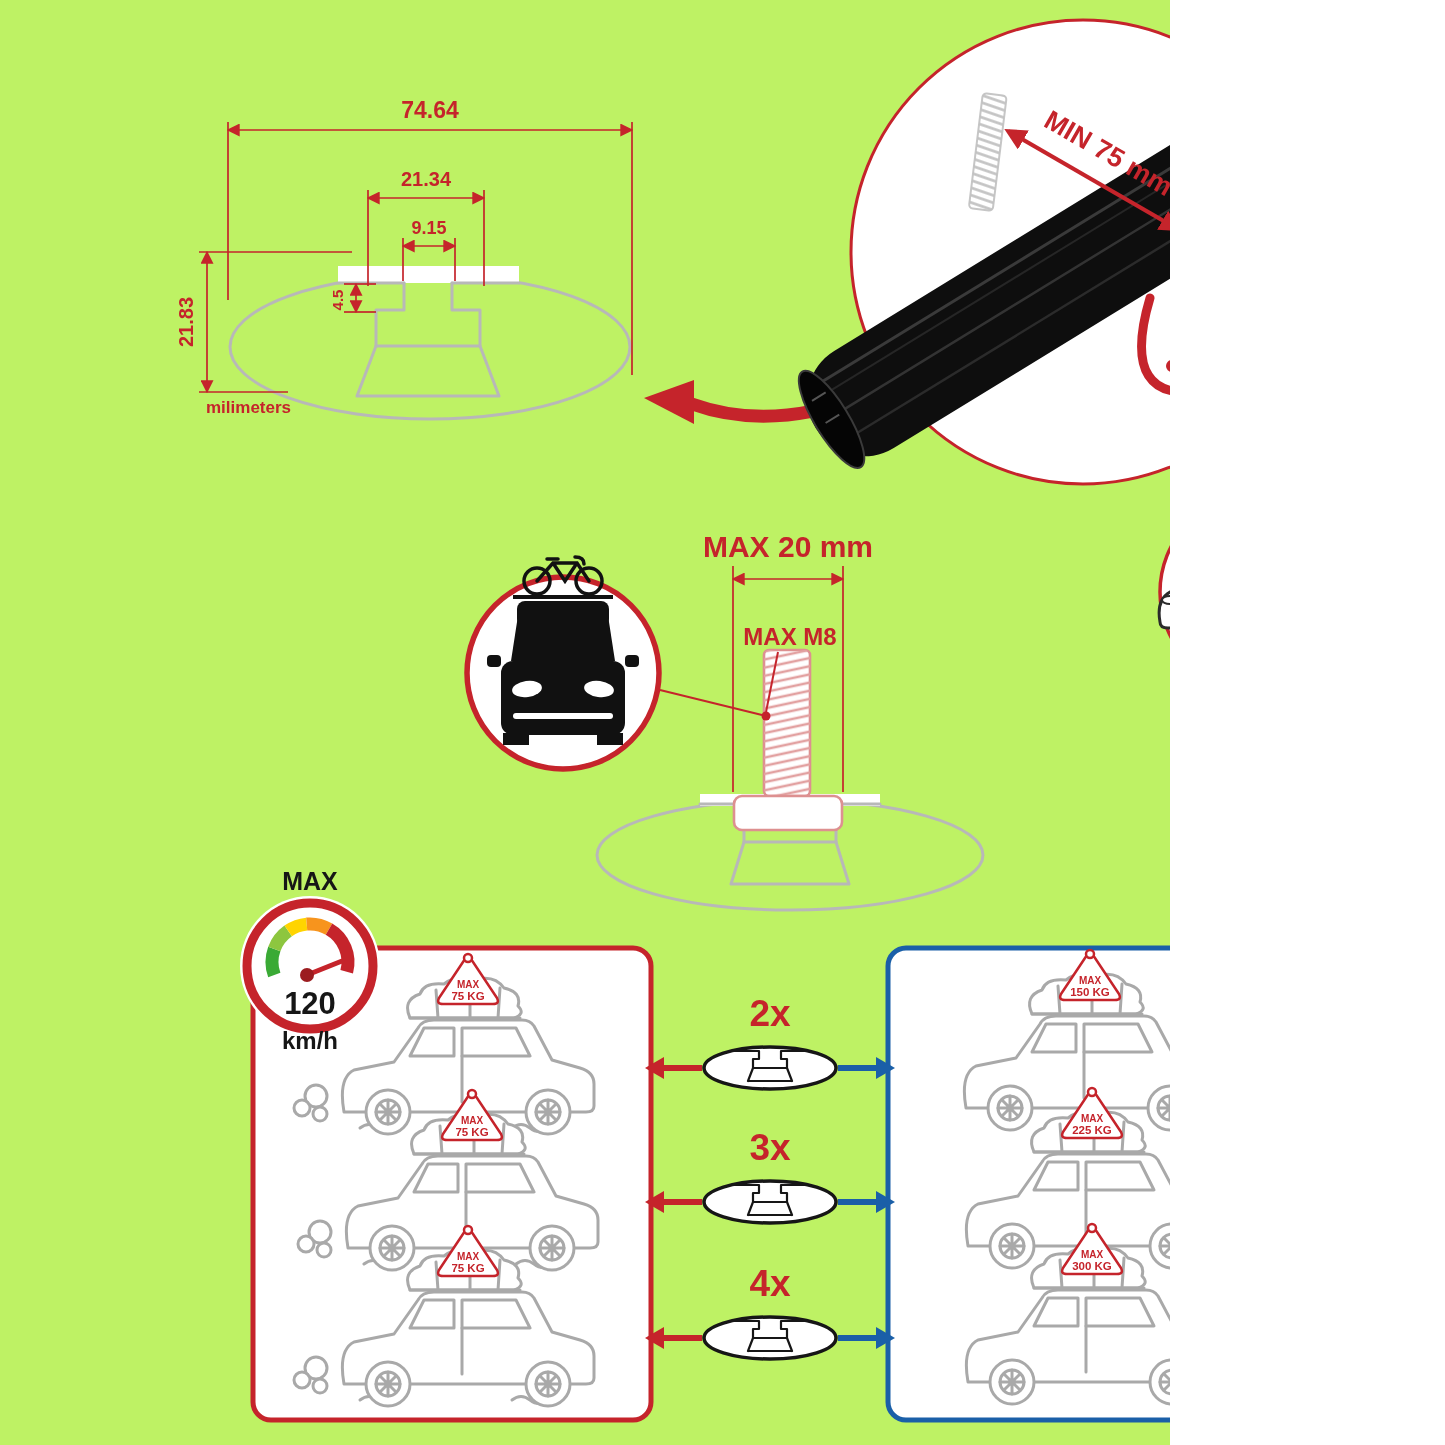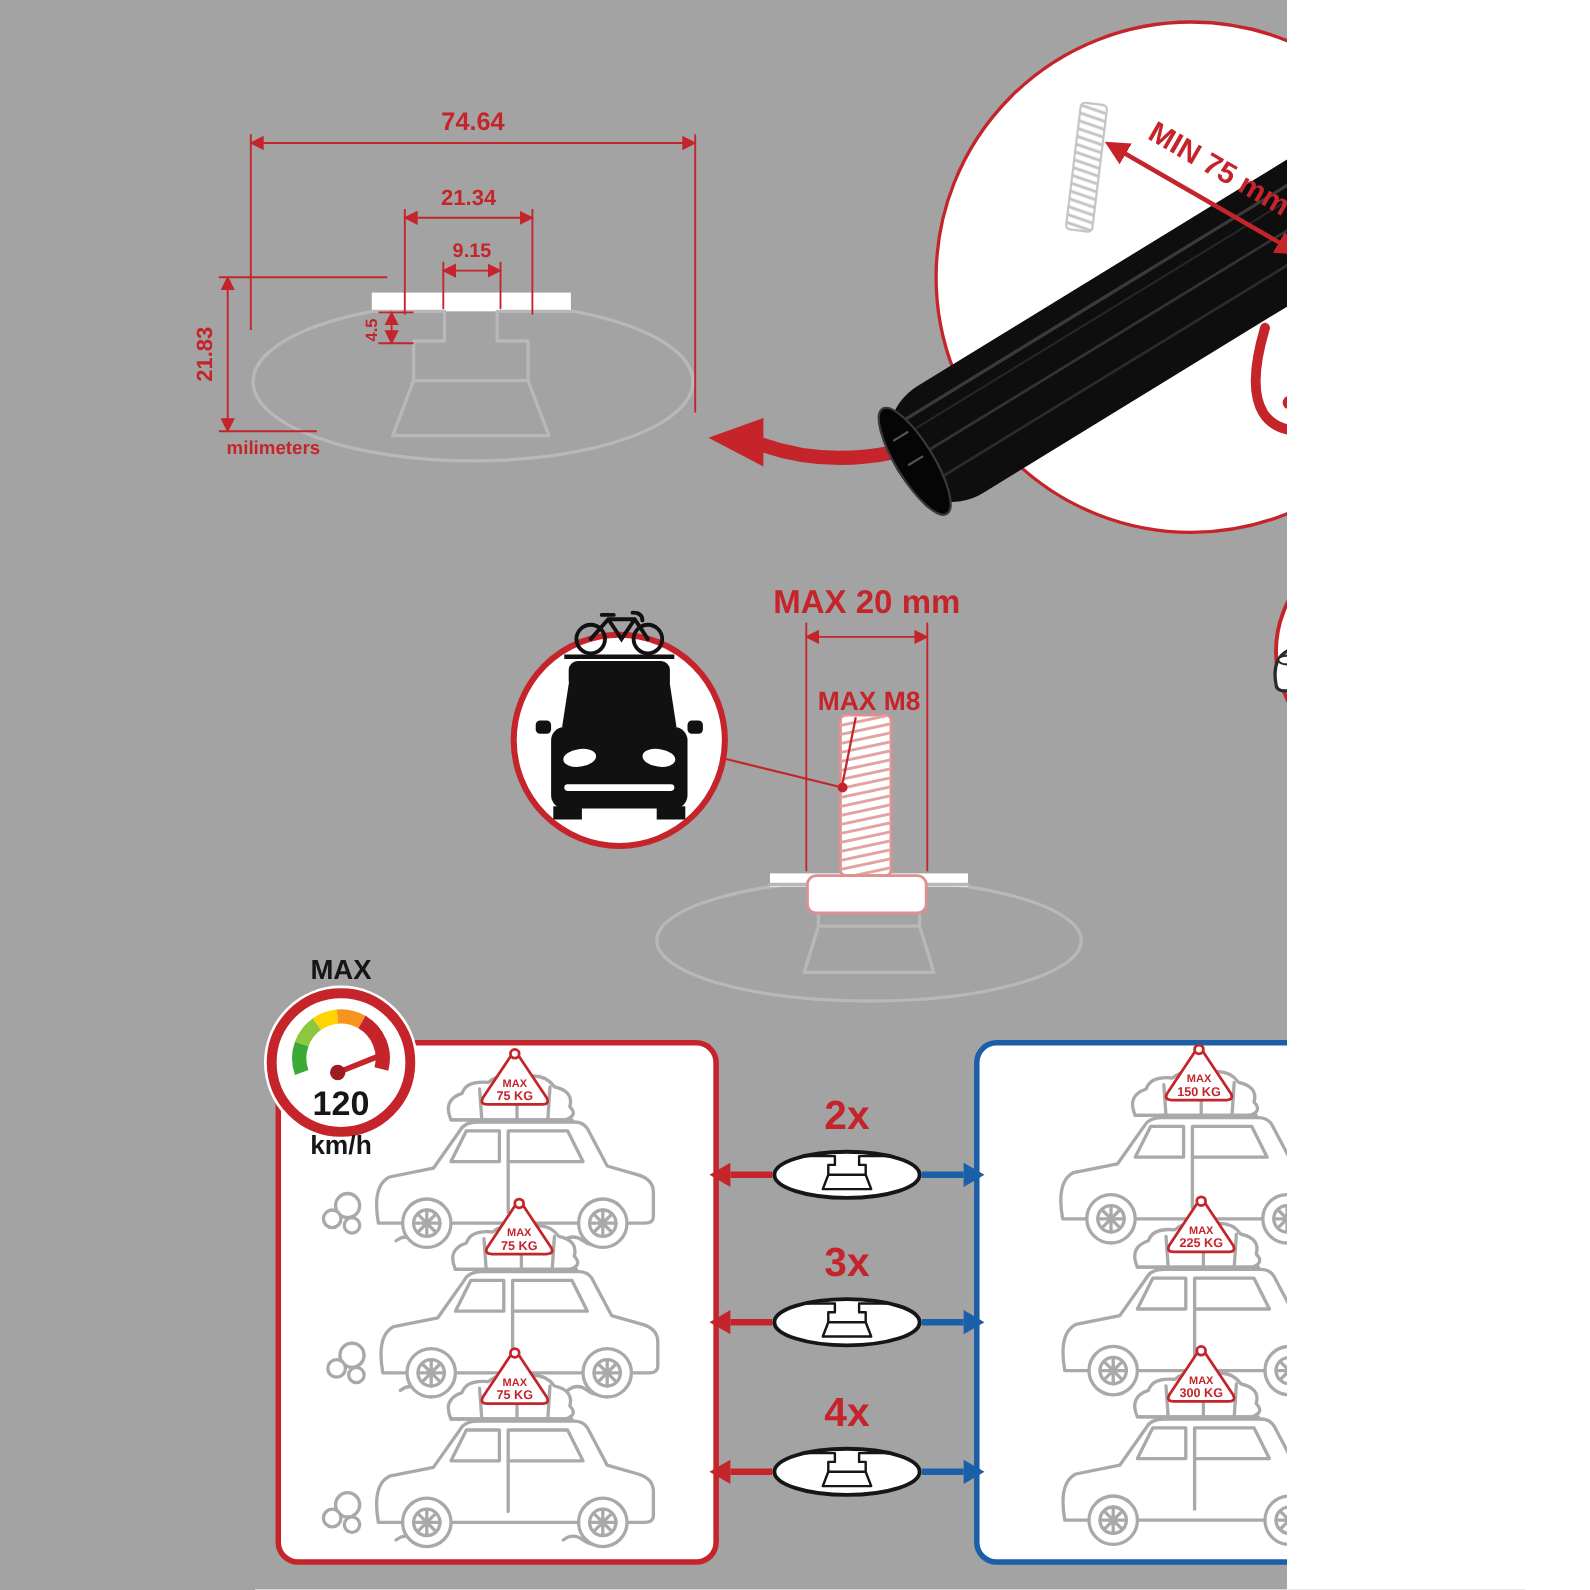--- a/index.html
+++ b/index.html
@@ -1,16 +1,16 @@
 <!DOCTYPE html>
 <html><head>
 <meta charset="utf-8">
 <style>
   html,body{margin:0;padding:0;background:#fff;}
-  .stage{position:relative;width:1170px;height:1445px;background:#a3a3a3;overflow:hidden;
+  .stage{position:relative;width:1170px;height:1445px;background:#bef264;overflow:hidden;
          font-family:"Liberation Sans",sans-serif;}
   svg{font-family:"Liberation Sans",sans-serif;}
   .dim{stroke:#c5242b;stroke-width:1.7;fill:none;}
   .dl{fill:#c5242b;font-weight:bold;text-anchor:middle;}
   .profile{stroke:#b8b8b8;stroke-width:3;fill:none;stroke-linejoin:round;stroke-linecap:round;}
   .sk path,.sk line,.sk circle{stroke:#a9a9a9;stroke-width:3;fill:#fff;stroke-linecap:round;stroke-linejoin:round;}
   .sk .nf{fill:none;}
   .badge path,.badge circle{stroke:#c5242b;stroke-width:2.5;fill:#fff;stroke-linejoin:round;}
   .badge text{fill:#c5242b;font-weight:bold;text-anchor:middle;}
   .b1{font-size:10px;} .b2{font-size:11.5px;}

